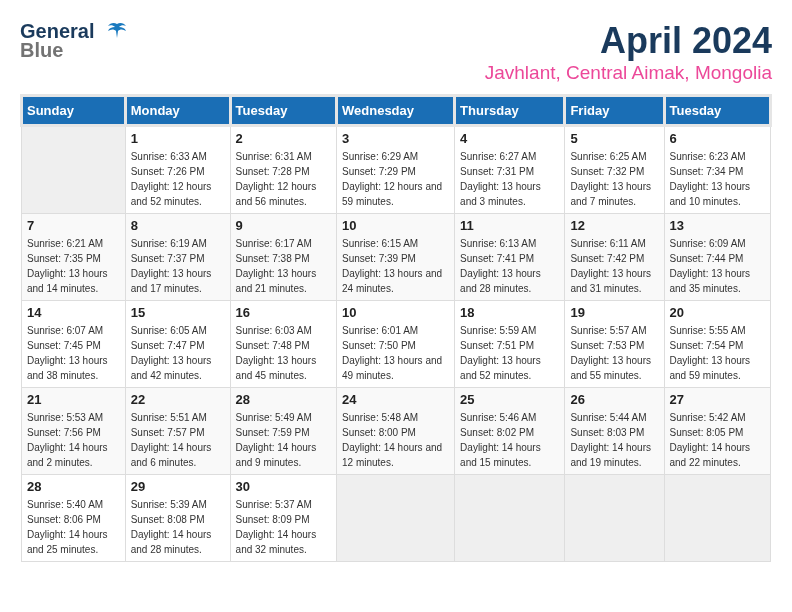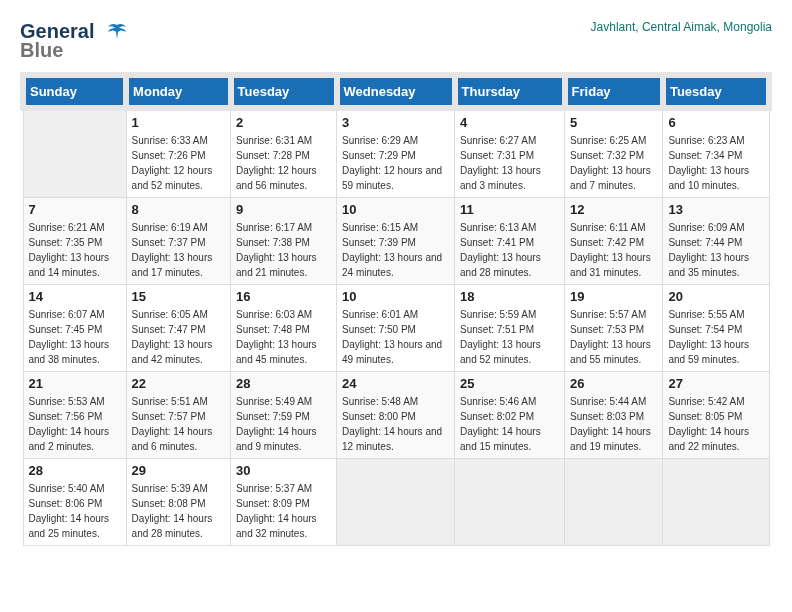--- a/index.html
+++ b/index.html
@@ -16,50 +16,50 @@
       align-items: flex-start;
       margin-bottom: 10px;
     }
     .logo {
       display: flex;
       flex-direction: column;
       align-items: flex-start;
     }
     .logo-line {
       display: flex;
-      align-items: center;
+      align-items: flex-start;
       gap: 12px;
     }
     .title-block {
       text-align: right;
     }
     .month-title {
       font-size: 36px;
       font-weight: bold;
       color: #1a3a5c;
     }
     .location {
-      font-size: 12px;
-      color: #0f766e;
+      font-size: 19px;
+      color: #ec4899;
     }
     table {
       width: 100%;
       border-collapse: collapse;
       font-size: 11px;
     }
     thead tr {
       background: #1a6eb5;
       color: white;
     }
     thead th {
       padding: 6px 4px;
       text-align: left;
       font-size: 13px;
       font-weight: bold;
-      border: 6px solid #e5e5e5;
+      border: 3px solid #e5e5e5;
     }
     tbody tr {
       vertical-align: top;
     }
     tbody td {
       border: 1px solid #ddd;
       padding: 4px 5px;
       min-height: 80px;
       height: 85px;
     }
@@ -94,20 +94,21 @@
   <div class="logo">
     <div class="logo-line">
       <span style="font-size:20px; font-weight:bold; color:#1a3a5c;">General</span>
       <svg width="22" height="22" viewBox="0 0 22 22">
         <path d="M11 4 C14 2, 18 3, 20 6 C18 5, 15 5, 13 7 C16 7, 19 8, 20 11 C17 9, 14 9, 12 11 L11 18 L10 11 C8 9, 5 9, 2 11 C3 8, 6 7, 9 7 C7 5, 4 5, 2 6 C4 3, 8 2, 11 4Z" fill="#1a7abf"></path>
       </svg>
     </div>
     <span style="font-size:20px; font-weight:bold; color:#737373; margin-top:-4px;">Blue</span>
   </div>
   <div class="title-block">
+    <div class="month-title">April 2024</div>
     <div class="location">Javhlant, Central Aimak, Mongolia</div>
   </div>
 </div>
 
 <table>
   <thead>
     <tr>
     <th>Sunday</th>
         <th>Monday</th>
         <th>Tuesday</th>

